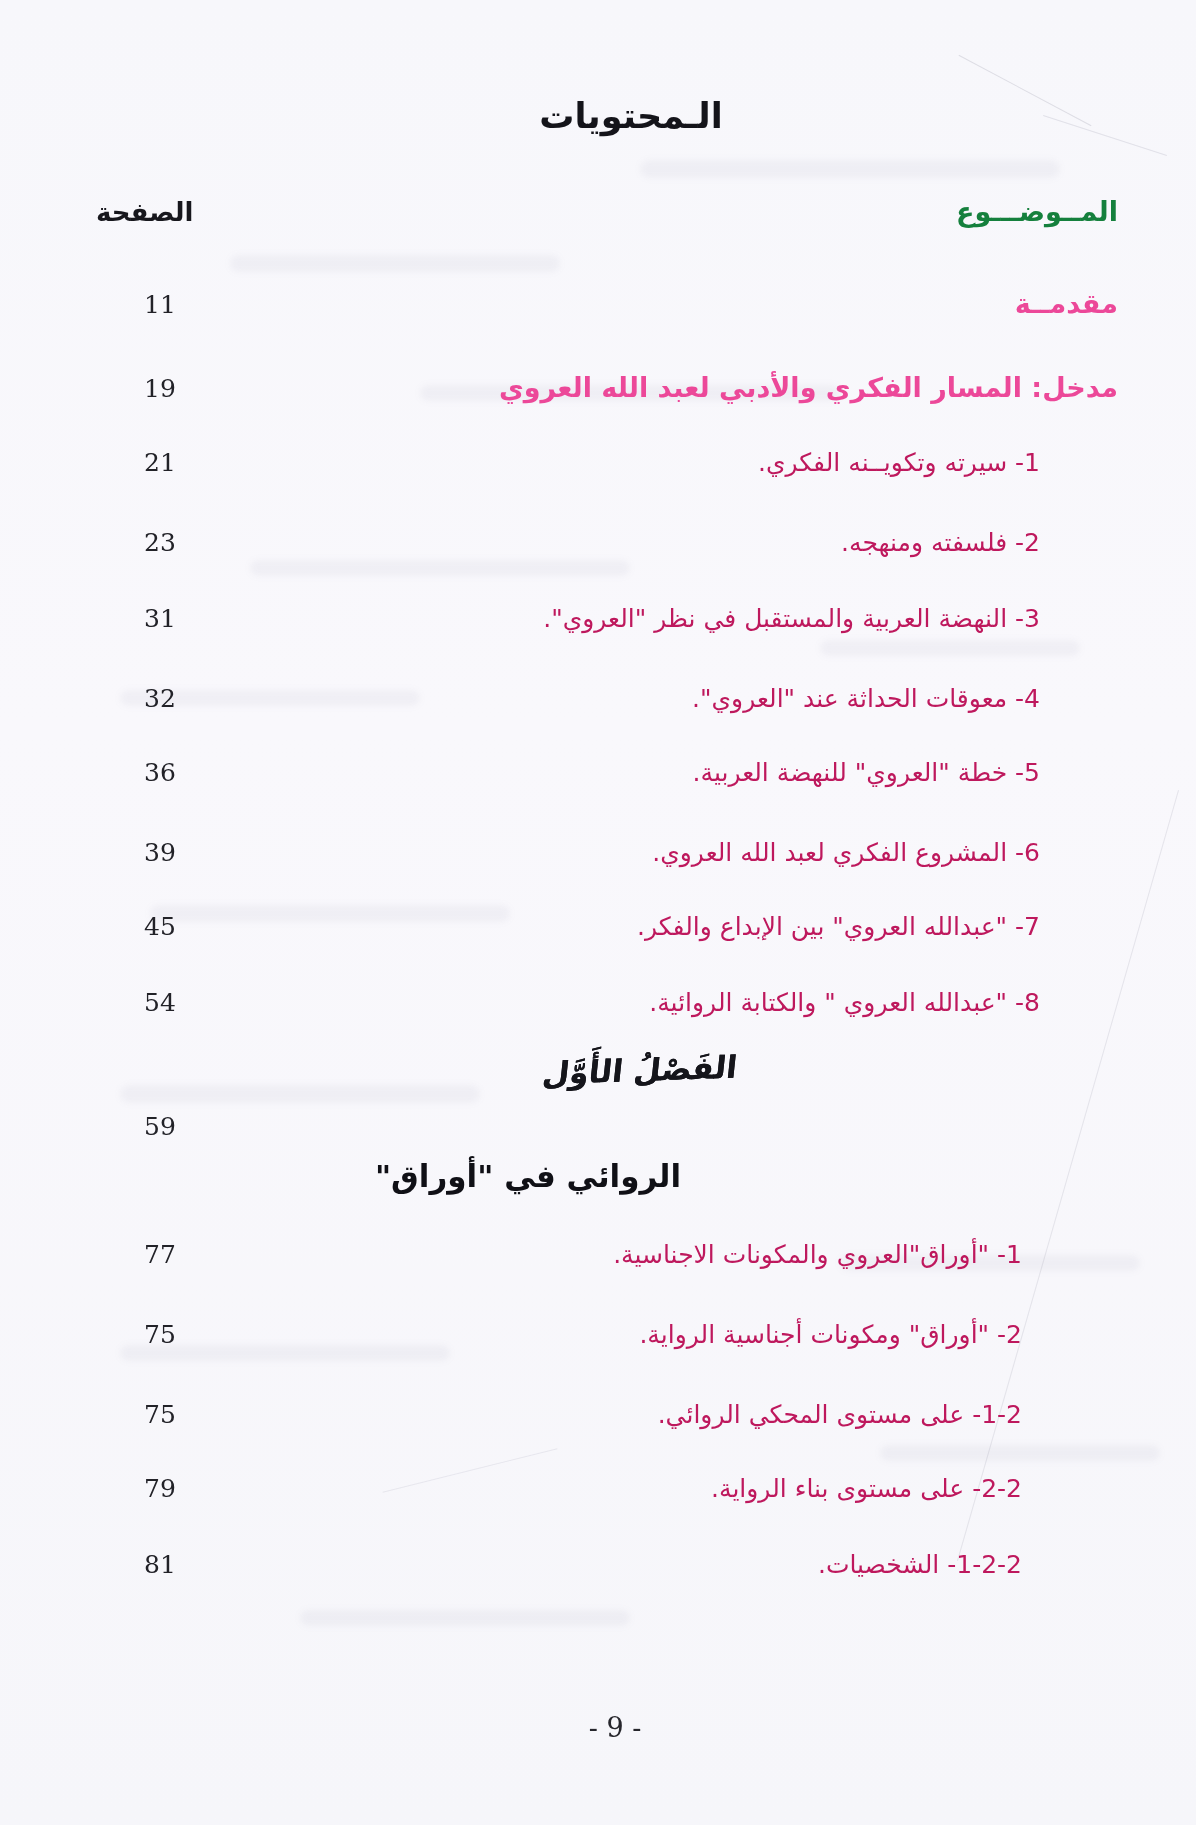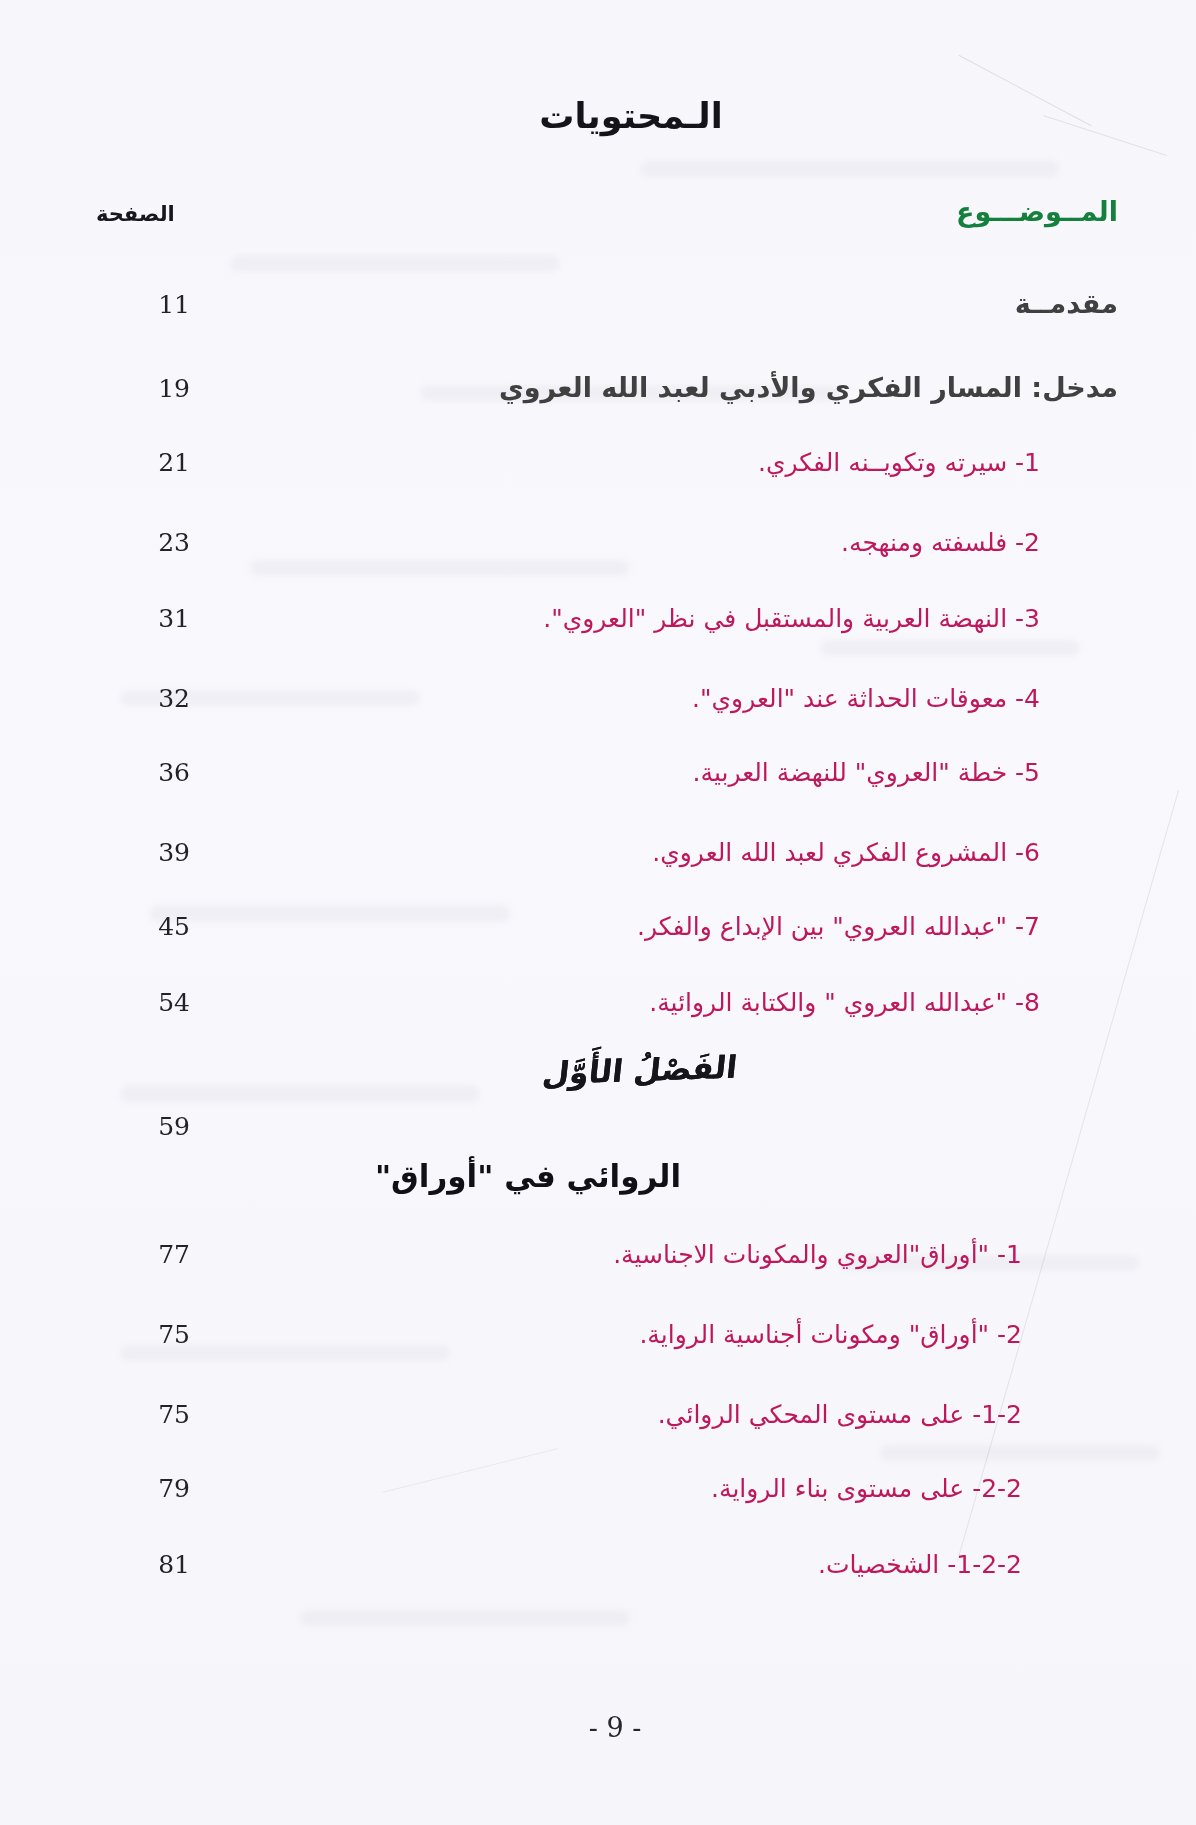--- a/index.html
+++ b/index.html
@@ -33,21 +33,21 @@
   .col-headers {
     position: absolute;
     top: 196px;
     left: 78px;
     right: 78px;
     display: flex;
     justify-content: space-between;
     align-items: baseline;
   }
   .col-page-header {
-    font-size: 21px;
+    font-size: 26px;
     font-weight: bold;
     direction: rtl;
     color: #17171d;
     padding-left: 18px;
   }
   .col-subject-header {
     font-size: 27px;
     font-weight: bold;
     direction: rtl;
     color: #15803d;
@@ -58,35 +58,35 @@
     left: 100px;
     width: 1018px;
     display: flex;
     align-items: baseline;
   }
   .num {
     flex: 0 0 90px;
     font-family: "DejaVu Serif", serif;
     font-size: 25px;
     color: #222228;
-    text-align: right;
+    text-align: center;
     padding-left: 30px;
     box-sizing: border-box;
   }
   .label {
     flex: 1;
     text-align: right;
     direction: rtl;
     font-size: 25px;
     color: #be185d;
   }
   .row.bold .label {
     font-weight: bold;
     font-size: 27px;
-    color: #404040;
+    color: #ec4899;
   }
   .row.reg .label { padding-right: 78px; box-sizing: border-box; }
   .row.chap .label { padding-right: 96px; }
 
   .ornate-heading {
     position: absolute;
     top: 1052px;
     left: 0;
     right: 0;
     text-align: center;

